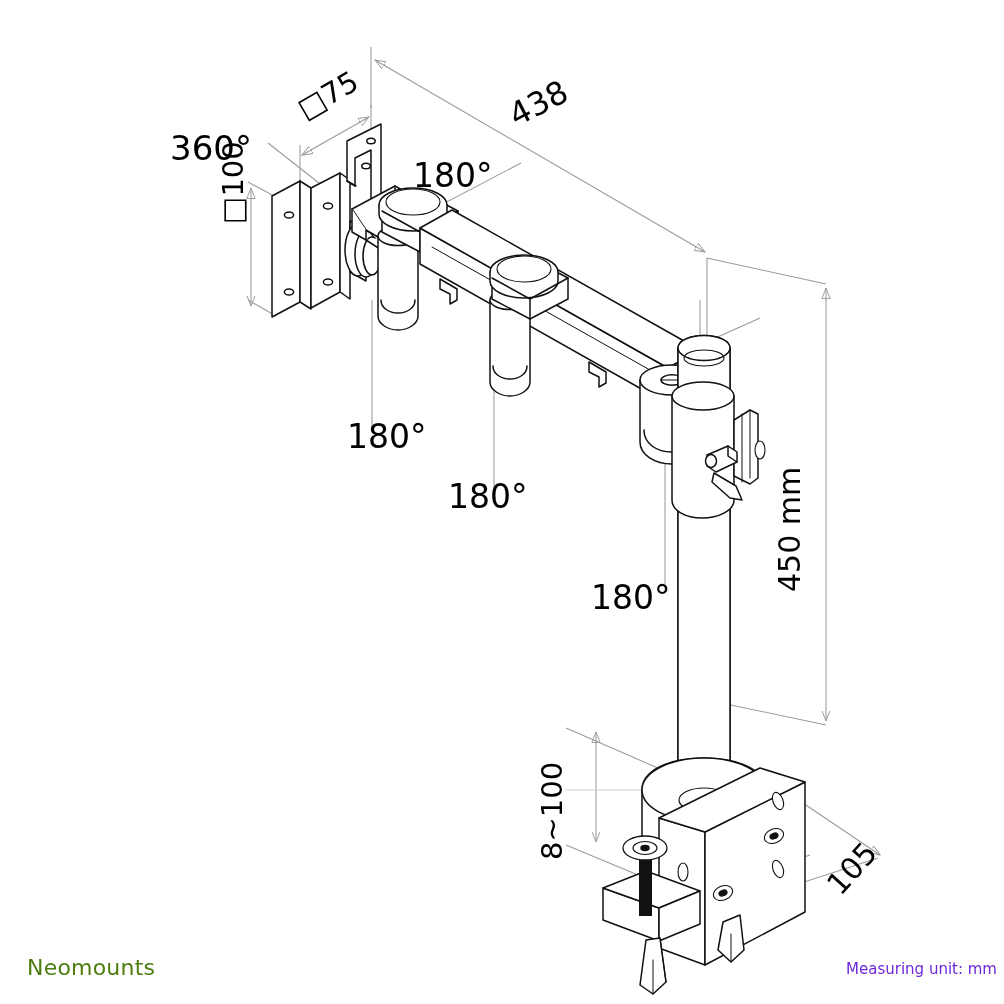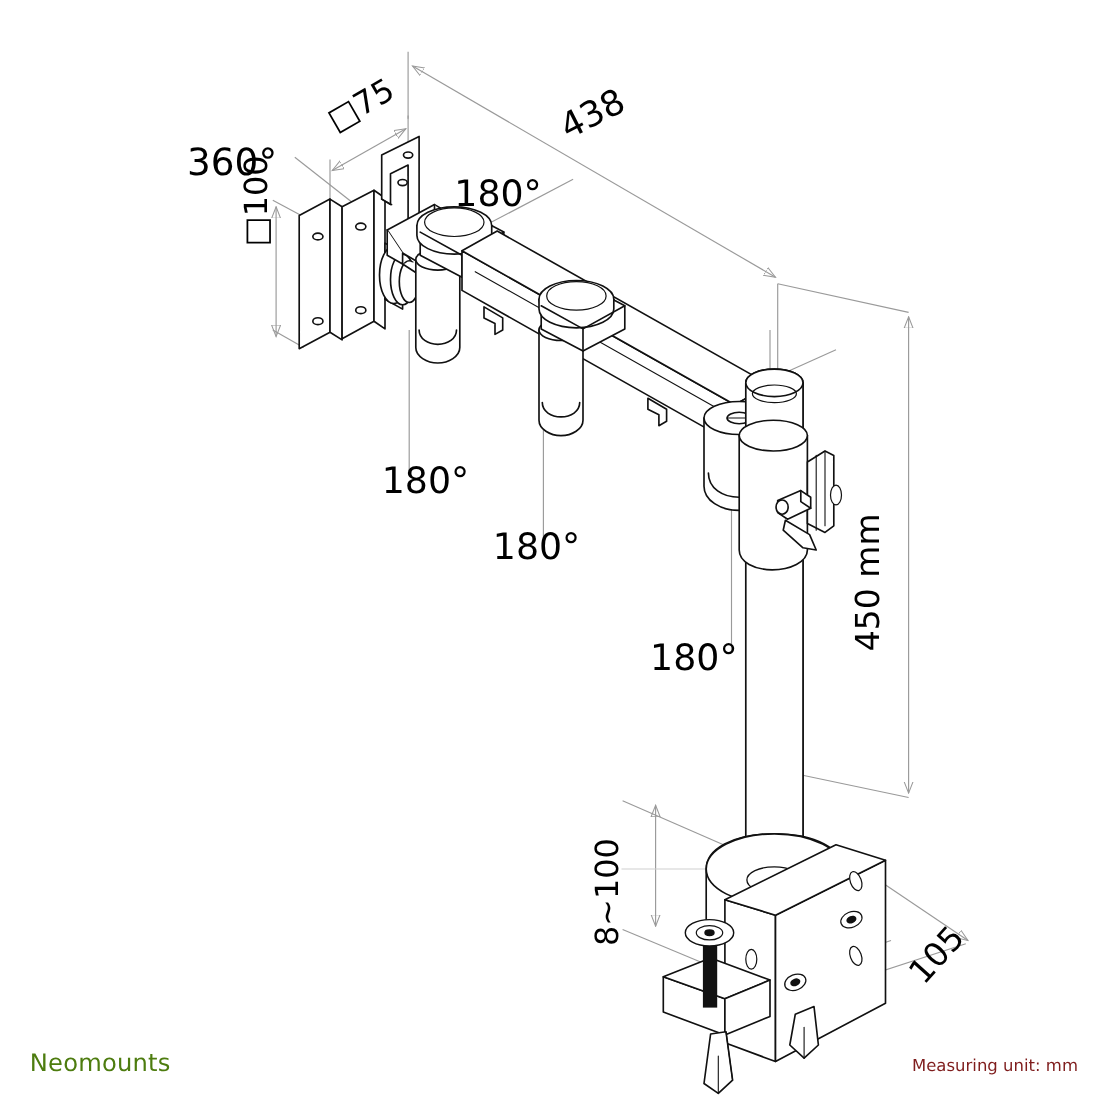--- a/index.html
+++ b/index.html
@@ -12,22 +12,22 @@
   #sheet{position:absolute;inset:0;width:1004px;height:1004px;}
   #svgroot{position:absolute;left:0;top:0;width:1004px;height:1004px;display:block;}
 
   .footer-brand{
     position:absolute;left:27px;top:955px;
     font-size:22px;color:#4d7c0f;letter-spacing:.2px;
     font-family:"DejaVu Sans", sans-serif;
     white-space:nowrap;
   }
   .footer-unit{
-    position:absolute;right:24px;top:960px;
-    font-size:15px;color:#7f1d1d;
+    position:absolute;right:7px;top:960px;
+    font-size:15px;color:#6d28d9;
     font-family:"DejaVu Sans", sans-serif;
     white-space:nowrap;
   }
   .ann{
     position:absolute;
     font-family:"DejaVu Sans", sans-serif;
     color:#000000;
     white-space:nowrap;
     line-height:1;
   }

